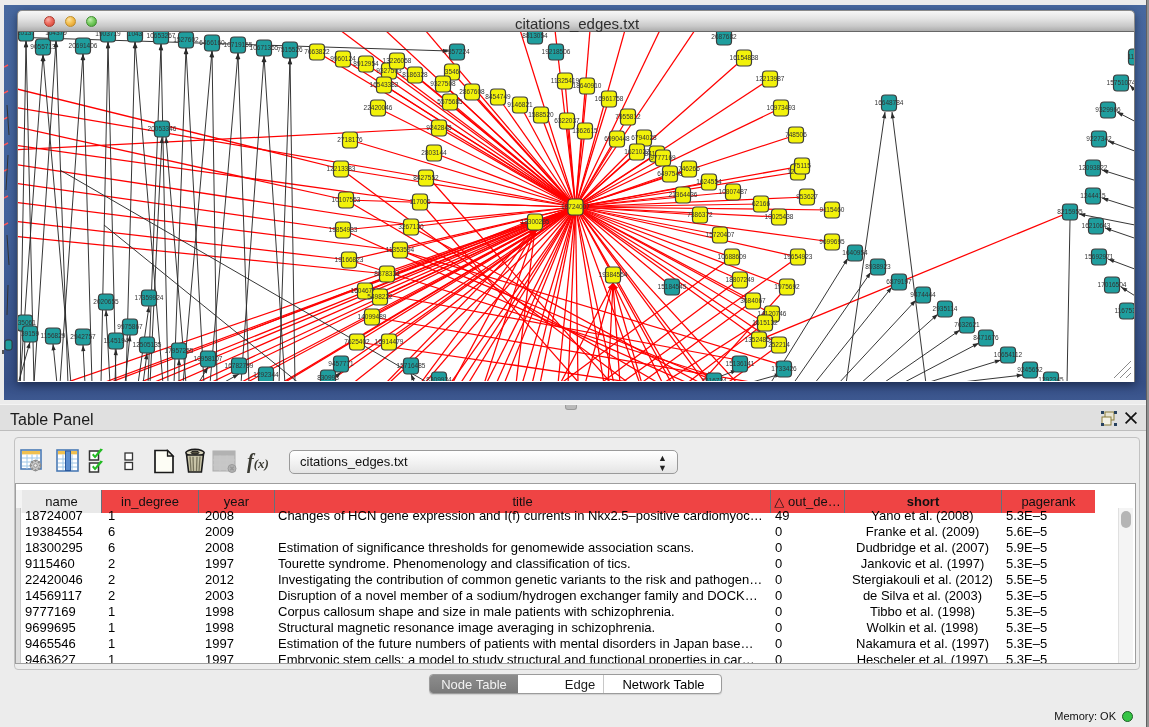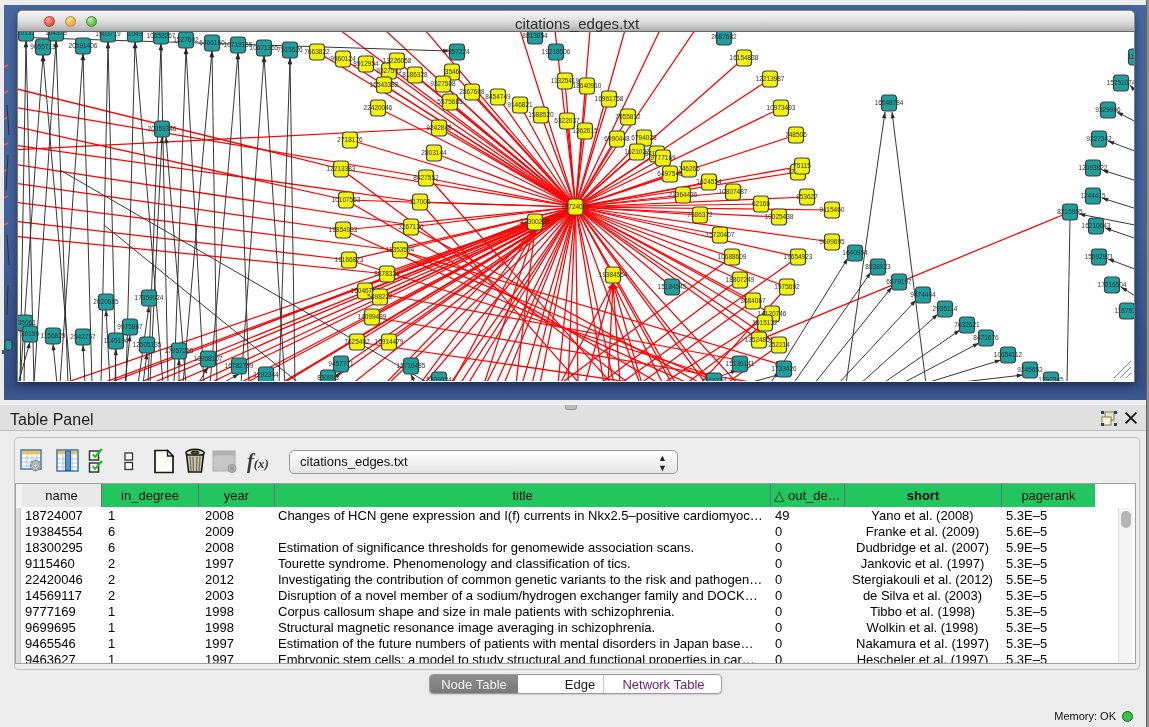--- a/index.html
+++ b/index.html
@@ -33,24 +33,24 @@
   background:#ededed; border:1px solid #c2c2c2; border-radius:4px; }
 .tbi { position:absolute; }
 #combo { position:absolute; left:289px; top:450px; width:389px; height:24px;
   background:linear-gradient(180deg,#ffffff,#f0f0f0 60%,#e4e4e4);
   border:1px solid #9a9a9a; border-radius:5px; font-size:13px; color:#111;
   line-height:22px; padding-left:10px; }
 #combo .arr { position:absolute; right:10px; top:0; height:22px; font-size:9px;
   color:#222; line-height:10px; padding-top:2px; }
 #tablewrap { position:absolute; left:15px; top:483px; width:1121px; height:181px;
   background:#fff; border:1px solid #9e9e9e; overflow:hidden; }
-#thead { position:absolute; left:0; top:0; width:972px; height:23px;
+#thead { position:absolute; left:0; top:6px; width:972px; height:23px;
   background:#e9e9e9; border-bottom:1px solid #8f8f8f; font-size:13px; color:#111; }
 #thead .h { position:absolute; top:0; height:23px; line-height:23px; text-align:center;
-  background:#22c55e; border-left:1px solid #66707a; overflow:hidden; }
+  background:#ef4444; border-left:1px solid #66707a; overflow:hidden; }
 #thead .hg { background:#e9e9e9; border-left:none; }
 #tbody { position:absolute; left:0; top:24px; width:1104px; font-size:13px; color:#000; }
 .tr { position:relative; height:16px; line-height:16px; white-space:nowrap; }
 .tr div { position:absolute; top:0; height:16px; overflow:hidden; }
 .c0 { left:9px;  width:92px; }
 .c1 { left:92px; width:90px; }
 .c2 { left:189px; width:70px; }
 .c3 { left:262px; width:492px; }
 .c4 { left:759px; width:68px; }
 .c5 { left:828px; width:157px; text-align:center; }
@@ -59,21 +59,21 @@
   background:#f4f4f4; border-left:1px solid #e0e0e0; }
 #vthumb { position:absolute; left:2px; top:3px; width:10px; height:17px;
   background:#b5b5b5; border-radius:5px; }
 #tabs { position:absolute; left:429px; top:674px; width:293px; height:20px;
   border:1px solid #9b9b9b; border-radius:4px; overflow:hidden; background:#fff;
   font-size:13px; box-shadow:0 1px 1px rgba(0,0,0,0.12); }
 #tabs div { position:absolute; top:0; height:20px; line-height:19px; text-align:center; }
 #seg1 { left:0; width:88px; color:#f2f2f2;
   background:linear-gradient(180deg,#8d8d8d,#777777); }
 #seg2 { left:88px; width:86px; color:#1a1a1a; border-right:1px solid #c8c8c8;padding-left:39px; }
-#seg3 { left:174px; width:119px; color:#701a75; }
+#seg3 { left:174px; width:119px; color:#000000; }
 #mem { position:absolute; right:33px; top:710px; font-size:11px; color:#111; }
 #memdot { position:absolute; right:16px; top:711px; width:11px; height:11px;
   border-radius:50%; background:#35c545; border:1.5px solid #1d5f25; }
 .icfloat { position:absolute; top:11px; }
 </style></head>
 <body>
 <div id="desk">
   <div id="blue"></div>
 
   <svg class="sliv" style="left:4px;top:5px" width="13" height="395" viewBox="0 0 13 395">

